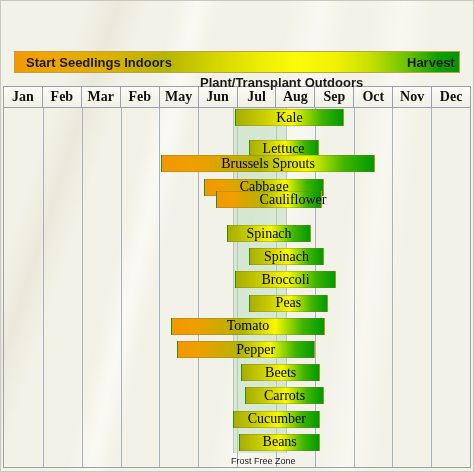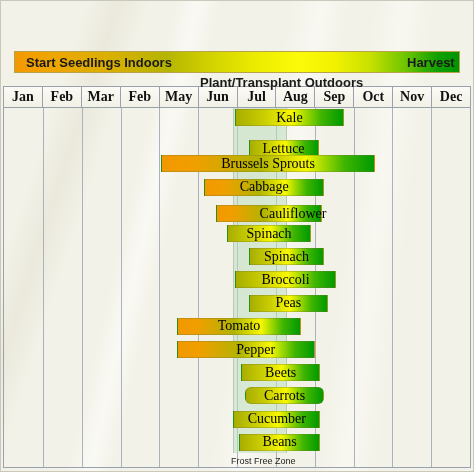--- a/index.html
+++ b/index.html
@@ -221,45 +221,45 @@
         </div>
         <div class="bar" style="left: 244.65px; width: 69.9px; top: 24.2px; background: linear-gradient(to right, rgb(168, 174, 0) 0%, rgb(201, 205, 0) 26%, rgb(248, 248, 0) 52%, rgb(63, 181, 0) 80%, rgb(0, 154, 0) 100%); margin-top: 8px;">
           <span class="bar-label">Lettuce</span>
         </div>
         <div class="bar" style="left: 157.275px; width: 213.583px; top: 47.4px; background: linear-gradient(to right, rgb(243, 152, 0) 0%, rgb(239, 159, 0) 16%, rgb(176, 180, 0) 46%, rgb(248, 248, 0) 68%, rgb(63, 181, 0) 86%, rgb(0, 154, 0) 100%);">
           <span class="bar-label">Brussels Sprouts</span>
         </div>
         <div class="bar" style="left: 199.992px; width: 120.383px; top: 70.6px; background: linear-gradient(to right, rgb(243, 152, 0) 0%, rgb(239, 159, 0) 16%, rgb(176, 180, 0) 46%, rgb(248, 248, 0) 68%, rgb(63, 181, 0) 86%, rgb(0, 154, 0) 100%);">
           <span class="bar-label">Cabbage</span>
         </div>
-        <div class="bar" style="left: 211.642px; width: 106.792px; top: 97px; background: linear-gradient(to right, rgb(243, 152, 0) 0%, rgb(239, 159, 0) 16%, rgb(176, 180, 0) 46%, rgb(248, 248, 0) 68%, rgb(63, 181, 0) 86%, rgb(0, 154, 0) 100%); padding-left: 48px;">
+        <div class="bar" style="left: 211.642px; width: 106.792px; top: 83px; background: linear-gradient(to right, rgb(243, 152, 0) 0%, rgb(239, 159, 0) 16%, rgb(176, 180, 0) 46%, rgb(248, 248, 0) 68%, rgb(63, 181, 0) 86%, rgb(0, 154, 0) 100%); padding-left: 48px;">
           <span class="bar-label">Cauliflower</span>
         </div>
         <div class="bar" style="left: 223.292px; width: 83.4917px; top: 117px; background: linear-gradient(to right, rgb(168, 174, 0) 0%, rgb(201, 205, 0) 26%, rgb(248, 248, 0) 52%, rgb(63, 181, 0) 80%, rgb(0, 154, 0) 100%);">
           <span class="bar-label">Spinach</span>
         </div>
         <div class="bar" style="left: 244.65px; width: 75.725px; top: 140.2px; background: linear-gradient(to right, rgb(168, 174, 0) 0%, rgb(201, 205, 0) 26%, rgb(248, 248, 0) 52%, rgb(63, 181, 0) 80%, rgb(0, 154, 0) 100%);">
           <span class="bar-label">Spinach</span>
         </div>
         <div class="bar" style="left: 231.058px; width: 100.967px; top: 163.4px; background: linear-gradient(to right, rgb(168, 174, 0) 0%, rgb(201, 205, 0) 26%, rgb(248, 248, 0) 52%, rgb(63, 181, 0) 80%, rgb(0, 154, 0) 100%);">
           <span class="bar-label">Broccoli</span>
         </div>
         <div class="bar" style="left: 244.65px; width: 79.6083px; top: 186.6px; background: linear-gradient(to right, rgb(168, 174, 0) 0%, rgb(201, 205, 0) 26%, rgb(248, 248, 0) 52%, rgb(63, 181, 0) 80%, rgb(0, 154, 0) 100%);">
           <span class="bar-label">Peas</span>
         </div>
-        <div class="bar" style="left: 173px; width: 124px; top: 209.8px; background: linear-gradient(to right, rgb(243, 152, 0) 0%, rgb(239, 159, 0) 16%, rgb(176, 180, 0) 46%, rgb(248, 248, 0) 68%, rgb(63, 181, 0) 86%, rgb(0, 154, 0) 100%);">
+        <div class="bar" style="left: 167px; width: 154px; top: 209.8px; background: linear-gradient(to right, rgb(243, 152, 0) 0%, rgb(239, 159, 0) 16%, rgb(176, 180, 0) 46%, rgb(248, 248, 0) 68%, rgb(63, 181, 0) 86%, rgb(0, 154, 0) 100%);">
           <span class="bar-label">Tomato</span>
         </div>
         <div class="bar" style="left: 172.808px; width: 137.858px; top: 233px; background: linear-gradient(to right, rgb(243, 152, 0) 0%, rgb(239, 159, 0) 16%, rgb(176, 180, 0) 46%, rgb(248, 248, 0) 68%, rgb(63, 181, 0) 86%, rgb(0, 154, 0) 100%); padding-left: 20px;">
           <span class="bar-label">Pepper</span>
         </div>
         <div class="bar" style="left: 236.883px; width: 79.6083px; top: 256.2px; background: linear-gradient(to right, rgb(168, 174, 0) 0%, rgb(201, 205, 0) 26%, rgb(248, 248, 0) 52%, rgb(63, 181, 0) 80%, rgb(0, 154, 0) 100%);">
           <span class="bar-label">Beets</span>
         </div>
-        <div class="bar" style="left: 240.767px; width: 79.6083px; top: 279.4px; background: linear-gradient(to right, rgb(168, 174, 0) 0%, rgb(201, 205, 0) 26%, rgb(248, 248, 0) 52%, rgb(63, 181, 0) 80%, rgb(0, 154, 0) 100%); border-radius: 6px;">
+        <div class="bar" style="left: 240.767px; width: 79.6083px; top: 279.4px; background: linear-gradient(to right, rgb(168, 174, 0) 0%, rgb(201, 205, 0) 26%, rgb(248, 248, 0) 52%, rgb(63, 181, 0) 80%, rgb(0, 154, 0) 100%);">
           <span class="bar-label">Carrots</span>
         </div>
         <div class="bar" style="left: 229.117px; width: 87.375px; top: 302.6px; background: linear-gradient(to right, rgb(168, 174, 0) 0%, rgb(201, 205, 0) 26%, rgb(248, 248, 0) 52%, rgb(63, 181, 0) 80%, rgb(0, 154, 0) 100%);">
           <span class="bar-label">Cucumber</span>
         </div>
         <div class="bar" style="left: 234.942px; width: 81.55px; top: 325.8px; background: linear-gradient(to right, rgb(168, 174, 0) 0%, rgb(201, 205, 0) 26%, rgb(248, 248, 0) 52%, rgb(63, 181, 0) 80%, rgb(0, 154, 0) 100%);">
           <span class="bar-label">Beans</span>
         </div>
       </div>
     <div id="frost-zone-label" style="left: 210px; width: 98.3667px; top: 348px;">Frost Free Zone</div>

